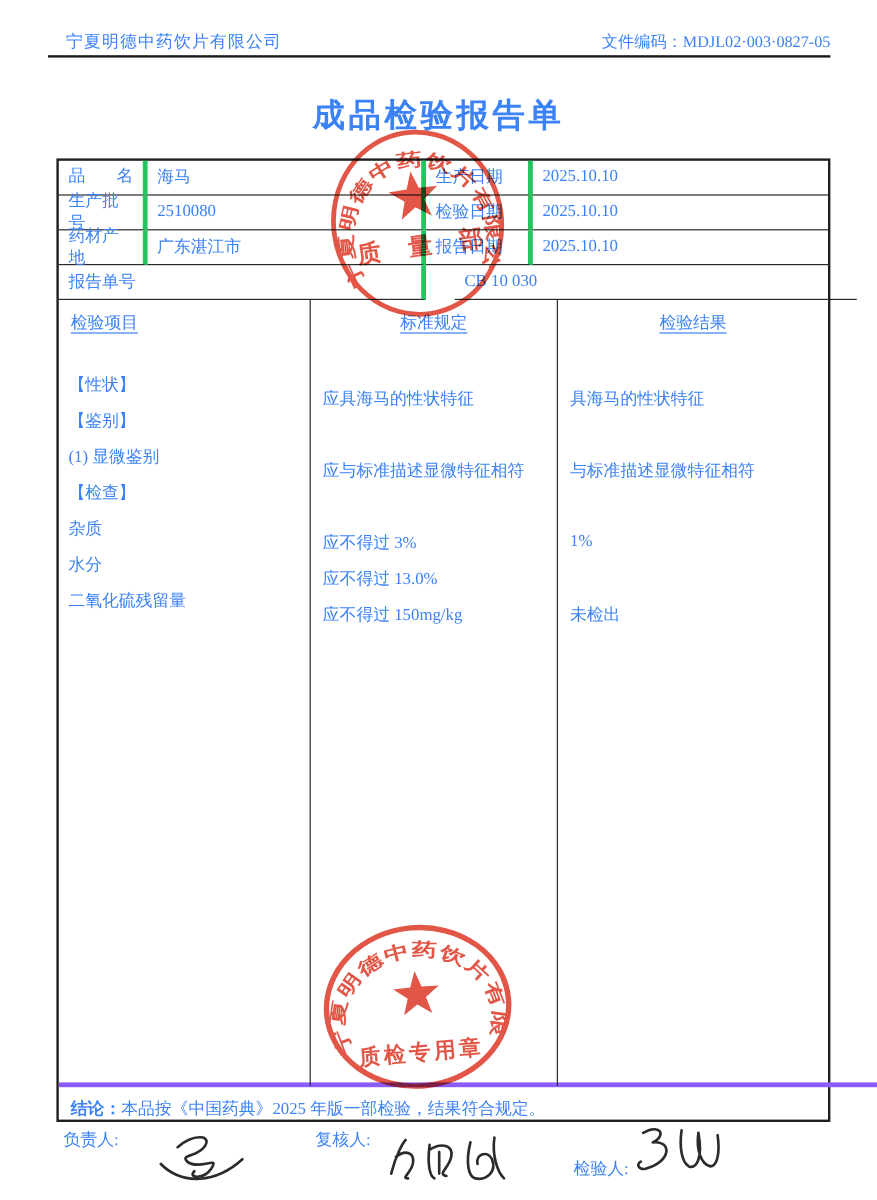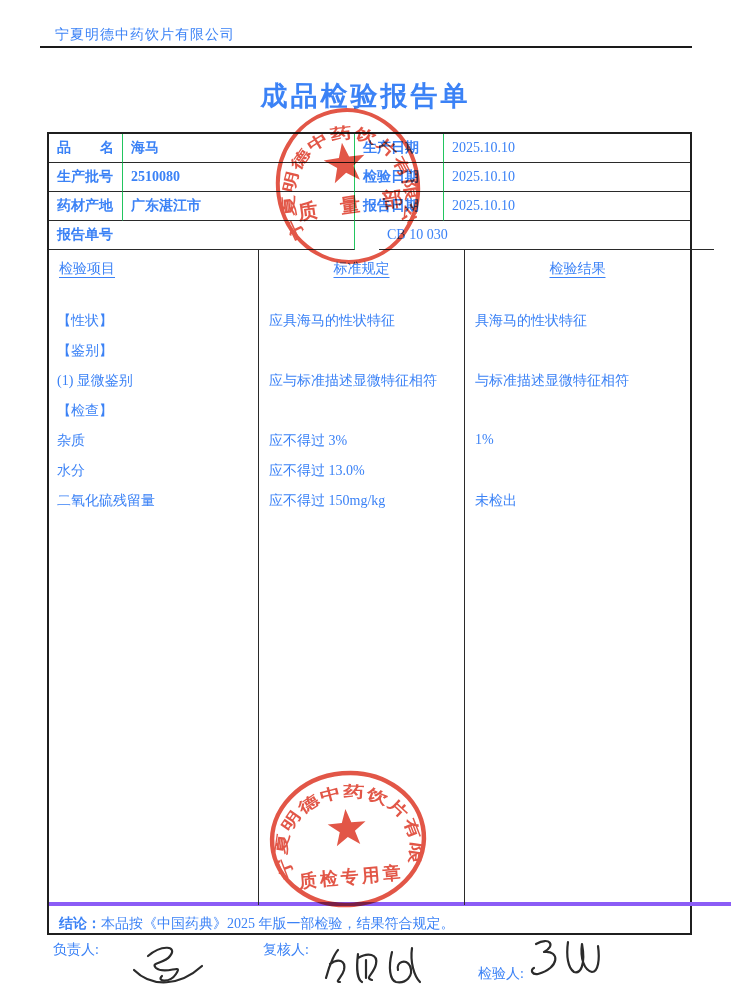--- a/index.html
+++ b/index.html
@@ -18,41 +18,41 @@
            font-size:27px; font-weight:bold; letter-spacing:3px; }
   
   .doc-table { position:absolute; left:47px; top:132px; width:645px; height:803px;
                border:2px solid #1f1f1f; }
   .doc-table, .doc-table * { font-size:14px; }
   
   .info { position:absolute; left:0; top:0; width:641px; height:116px; }
   .irow { position:absolute; left:0; width:641px; height:29px; }
   .icell { position:absolute; top:0; height:29px; border-bottom:1px solid #2a2a2a;
            display:flex; align-items:center; padding:0 8px; }
-  .b-r { border-right:1px solid #22c55e;font-weight:bold; }
+  .b-r { border-right:4px solid #22c55e; }
   .c-a { left:0;     width:74px; }
   .c-b { left:74px;  width:232px; }
   .c-c { left:306px; width:89px; }
   .c-d { left:395px; width:246px; }
   .c-wide { left:0; width:306px; }
   .c-rest { left:306px; width:335px;margin-left:24px; }
   .just { display:block; line-height:28px; text-align:justify; text-align-last:justify; }
   
   .cols { position:absolute; left:0; top:116px; width:717px; height:656px;
           border-bottom:4px solid #8b5cf6;text-decoration:underline; }
   .col { position:absolute; top:0; height:655px; }
   .col1 { left:0;     width:210px; border-right:1px solid #2a2a2a; }
   .col2 { left:210px; width:206px; border-right:1px solid #2a2a2a; }
   .col3 { left:416px; width:225px; }
   .chead { position:absolute; top:10px; left:0; width:100%; }
   .chead span { text-decoration:underline; text-underline-offset:4px; }
   .chead.left { padding-left:10px; }
   .chead.center { text-align:center; }
   .crow { position:absolute; left:8px; right:4px; white-space:nowrap; }
-  .col3 .crow, .col2 .crow { left:10px; }
+  .col3 .crow, .col2 .crow { left:10px;margin-top:12px; }
   
   .conclusion { position:absolute; left:0; top:772px; width:641px; height:27px;
                 display:flex; align-items:flex-end; padding-left:10px; }
   .conclusion .lbl { font-weight:bold; }
   
   .sign-row { position:absolute; left:47px; top:941px; width:645px; font-size:14px; }
   .sig-label { position:absolute; top:0; }
   .sig-label.p1 { left:6px; }
   .sig-label.p2 { left:216px; }
   .sig-label.p3 { left:431px;margin-top:24px; }
@@ -62,20 +62,21 @@
   
   .stamp { position:absolute; mix-blend-mode:multiply; opacity:0.86; }
   .stamp text { font-family:"Liberation Serif","DejaVu Serif",serif; font-weight:bold; }
 </style>
 </head>
 <body>
 
 <div class="page">
 
   <div class="hdr-company">宁夏明德中药饮片有限公司</div>
+  <div class="hdr-code">文件编码：MDJL02·003·0827-05</div>
   <div class="hdr-rule"></div>
 
   <div class="title">成品检验报告单</div>
 
   <div class="doc-table">
 
     <div class="info">
       <div class="irow" style="top:0">
         <div class="icell c-a b-r">
             <span class="just" style="width:100%">品名</span>

